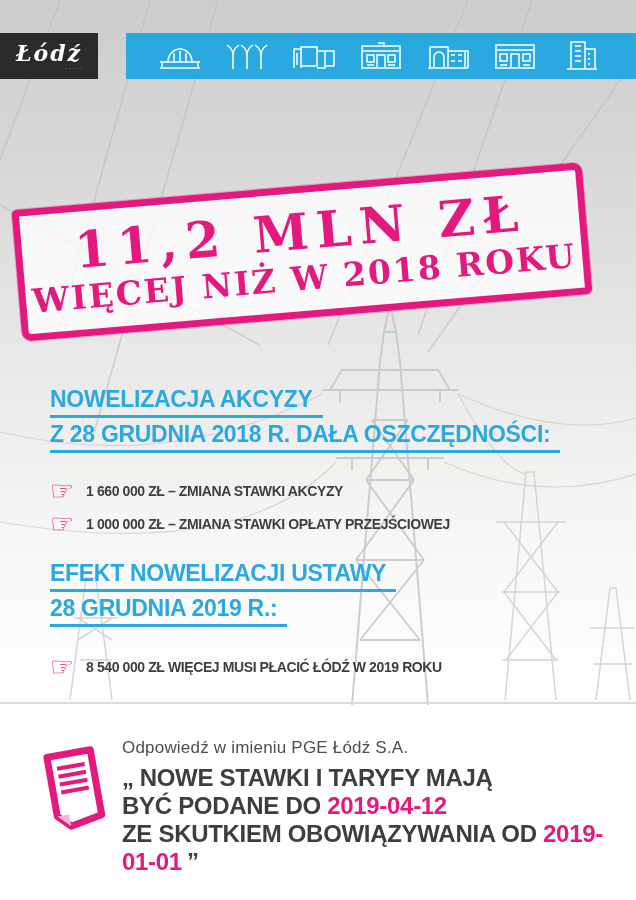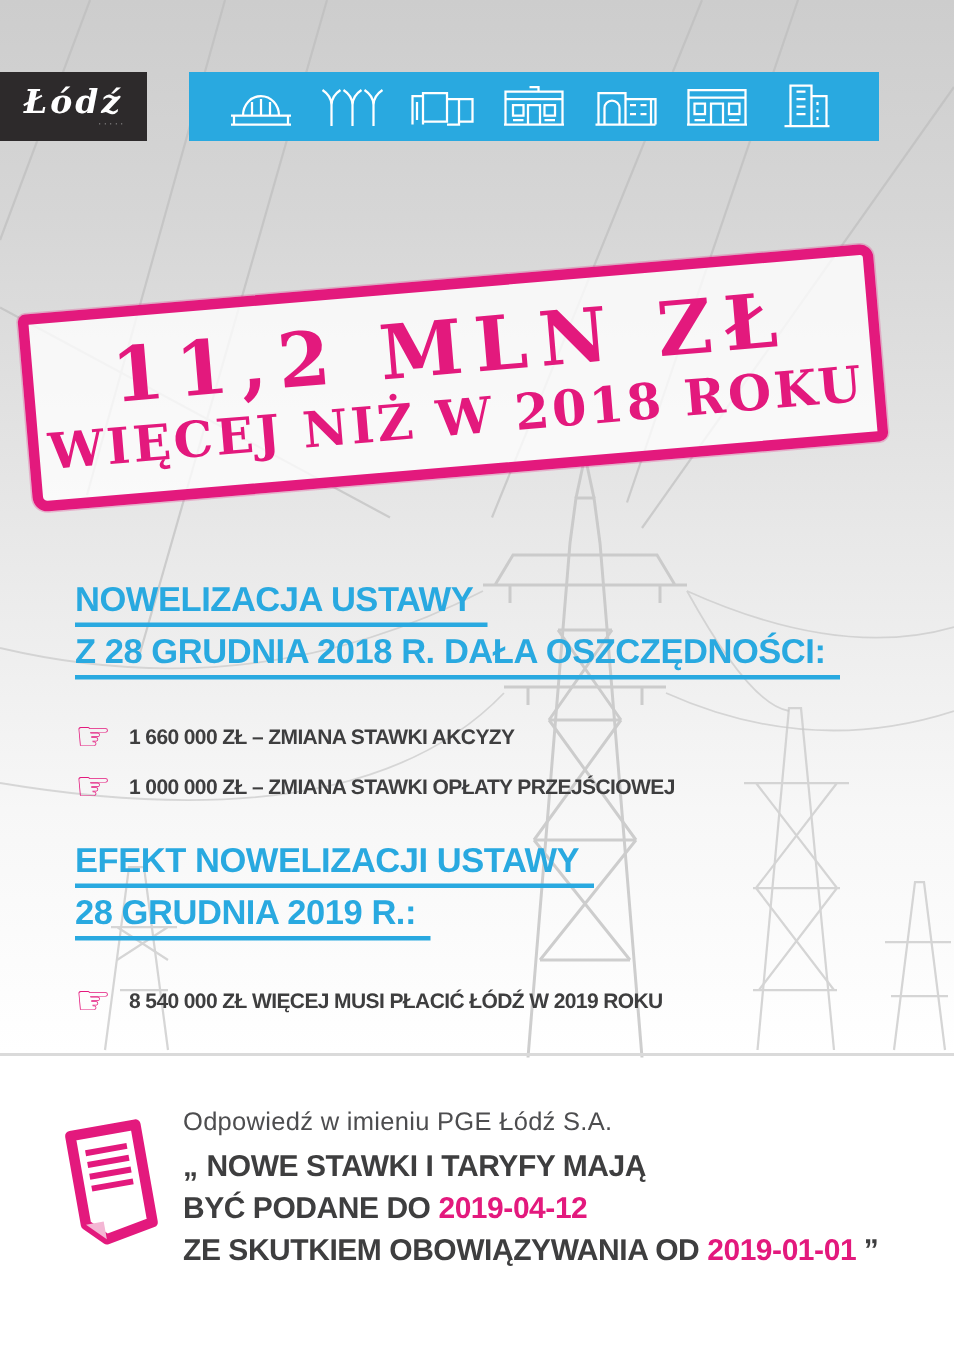--- a/index.html
+++ b/index.html
@@ -4,21 +4,21 @@
 <style>
   html,body{margin:0;padding:0;}
   .page{
     position:relative;width:636px;height:900px;overflow:hidden;
     font-family:"Liberation Sans",sans-serif;
     background:linear-gradient(180deg,#cdcdcd 0%,#d6d6d6 16%,#e7e7e7 38%,#f7f7f7 60%,#ffffff 78%,#ffffff 100%);
   }
   .bg{position:absolute;left:0;top:0;z-index:0;}
 
   
-  .header{position:absolute;left:0;top:48px;width:586px;height:46px;display:flex;z-index:2;gap:21px;}
+  .header{position:absolute;left:0;top:33px;width:636px;height:46px;display:flex;z-index:2;gap:21px;}
   .logo-box{width:98px;height:46px;background:#2d2a2b;display:flex;flex-direction:column;align-items:center;justify-content:center;}
   .logo-script{font-family:"DejaVu Serif",serif;font-style:italic;font-weight:bold;color:#ffffff;font-size:22px;letter-spacing:2px;line-height:22px;}
   .logo-caption{font-size:5px;color:#ffffff;opacity:.85;letter-spacing:2px;align-self:flex-end;margin-right:14px;margin-top:1px;}
   .icons-bar{margin-left:7px;flex:1;background:#29a9e0;display:flex;align-items:center;justify-content:space-evenly;padding:0 10px;}
   .bicon{display:flex;align-items:center;justify-content:center;}
   .bicon svg{display:block;}
 
   
   .banner{position:absolute;left:0;top:103px;width:636px;height:37px;background:#29a9e0;z-index:2;
     display:flex;align-items:center;justify-content:center;}
@@ -52,21 +52,21 @@
   .btext{color:#3e3e3f;font-weight:bold;font-size:14px;letter-spacing:-0.4px;white-space:nowrap;}
 
   
   .divider{position:absolute;left:0;top:702px;width:636px;height:2px;background:#dadada;z-index:1;}
 
   
   .footer{position:absolute;left:36px;top:738px;width:580px;display:flex;z-index:2;}
   .doc-icon{flex:0 0 78px;margin-top:6px;}
   .footer-text{margin-left:8px;}
   .source{color:#4d4d4f;font-size:17px;margin-bottom:6px;letter-spacing:0.2px;}
-  .quote{color:#3e3e3f;font-weight:bold;font-size:20px;line-height:28px;letter-spacing:-0.3px;}
+  .quote{color:#3e3e3f;font-weight:bold;font-size:24px;line-height:28px;letter-spacing:-0.3px;}
   .quote .qopen{margin-right:6px;}
   .quote .qclose{margin-left:5px;}
   .pink{color:#e3197d;}
 </style>
 </head>
 <body>
 
 <div class="page">
 
   <svg class="bg" width="636" height="900" viewBox="0 0 636 900">
@@ -148,21 +148,21 @@
     </div>
   </div>
 
 
   <div class="stamp">
     <div class="stamp-line1">11,2 MLN ZŁ</div>
     <div class="stamp-line2">WIĘCEJ NIŻ W 2018 ROKU</div>
   </div>
 
   <section class="block block1">
-    <div class="hline"><span class="hl">NOWELIZACJA USTAWY</span></div>
+    <div class="hline"><span class="hl">NOWELIZACJA AKCYZY</span></div>
     <div class="hline"><span class="hl">Z 28 GRUDNIA 2018 R. DAŁA OSZCZĘDNOŚCI:</span></div>
     <div class="bullets">
       <div class="brow">
         <span class="hand">☞</span>
         <span class="btext">1 660 000 ZŁ – ZMIANA STAWKI AKCYZY</span>
       </div>
       <div class="brow">
         <span class="hand">☞</span>
         <span class="btext">1 000 000 ZŁ – ZMIANA STAWKI OPŁATY PRZEJŚCIOWEJ</span>
       </div>

